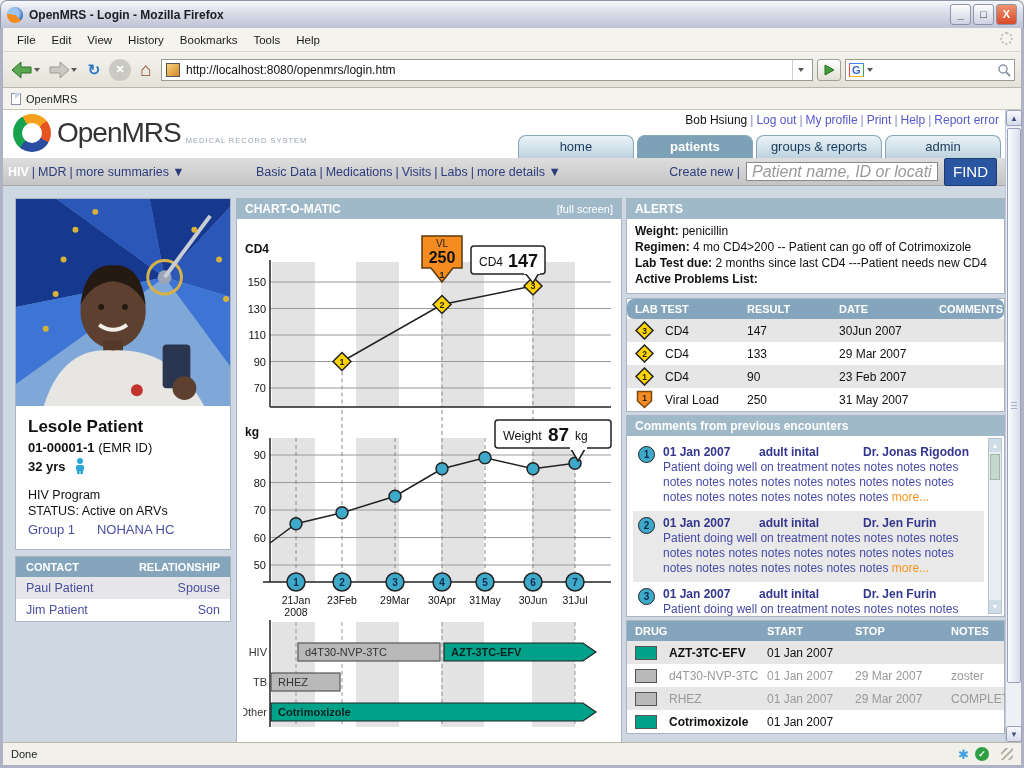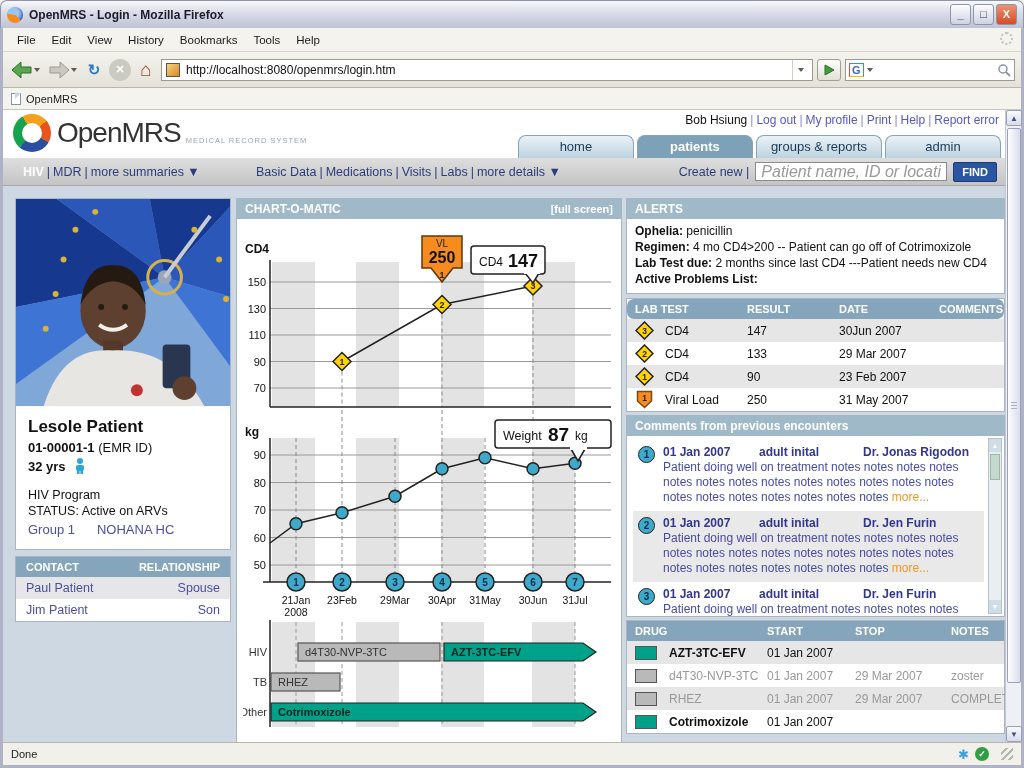--- a/index.html
+++ b/index.html
@@ -68,28 +68,28 @@
   .user-name{color:#111;margin-top:44px;}
   .user-link{color:#5558c8;}
   .sep{color:#8a8ac0;margin:0 3px;}
   .nav-tabs{position:absolute;bottom:0;right:4px;display:flex;gap:3px;}
   .tab{min-width:116px;text-align:center;padding:3px 14px 4px;border-radius:8px 8px 0 0;border:1px solid #87a5b8;border-bottom:none;
     background:linear-gradient(#eaf2f7,#bed3df);color:#173a5a;font-size:13px;}
   .tab.active{background:#7da2b8;color:#fff;font-weight:bold;}
 
   .subnav{height:28px;background:linear-gradient(#dedede,#c4c4c4);border-bottom:1px solid #a8a8a8;position:relative;
     display:flex;align-items:center;font-size:12.5px;color:#2c3c7c;}
-  .subnav-left{margin-left:20px;}
+  .subnav-left{margin-left:5px;}
   .subnav-center{position:absolute;left:253px;}
   .subnav-right{position:absolute;right:8px;display:flex;align-items:center;gap:6px;}
   .snav{color:#2c3c7c;} .snav-active{color:#fff;font-weight:bold;}
   .subnav .sep{color:#2c3c7c;}
   .patient-search{width:192px;height:19px;border:1px solid #8a8a8a;font-size:16px;font-style:italic;color:#555;padding:8px 5px;}
   .patient-search::placeholder{color:#999;font-style:italic;}
-  .find-btn{height:20px;background:#2a55a0;color:#fff;font-size:11px;font-weight:bold;border:1px solid #1c3b74;border-radius:2px;padding:2px 8px;}
+  .find-btn{height:28px;background:#2a55a0;color:#fff;font-size:15px;font-weight:normal;border:1px solid #1c3b74;border-radius:2px;padding:2px 8px;}
 
   
   .main{position:relative;height:559px;background:#cdd8e2;}
   .panel-hdr{height:20px;background:#9fb9c9;color:#fff;font-size:12px;font-weight:bold;display:flex;align-items:center;padding:0 8px;}
   .tbl-hdr{height:20px;background:#84a5bb;color:#fff;font-size:11px;font-weight:bold;display:grid;align-items:center;}
 
   .left-card{position:absolute;left:12px;top:12px;width:216px;background:#fff;border:1px solid #a9b6c2;}
   .photo{display:block;width:214px;height:208px;}
   .pinfo{padding:10px 12px 12px;}
   .pname{font-size:17px;font-weight:bold;color:#111;}
@@ -100,21 +100,21 @@
   .pstat{font-size:12.5px;color:#111;margin-top:2px;}
   .plinks{font-size:13px;color:#4a4fa0;margin-top:4px;display:flex;gap:22px;}
 
   .contact-tbl{position:absolute;left:12px;top:370px;width:216px;background:#fff;border:1px solid #a9b6c2;}
   .contact-tbl .tbl-hdr{grid-template-columns:1fr auto;padding:0 10px;}
   .crow{display:grid;grid-template-columns:1fr auto;padding:4px 10px;font-size:12.5px;color:#4a4fa0;}
   .crow.shade{background:#e6e6e8;}
 
   .chart-panel{position:absolute;left:233px;top:12px;width:386px;background:#fff;border:1px solid #a9b6c2;}
   .chart-panel .panel-hdr{justify-content:space-between;}
-  .fullscreen{font-weight:bold;font-size:11px;color:#fff;}
+  .fullscreen{font-weight:normal;font-size:11px;color:#fff;}
   .chart-body{padding:3px 6px 4px;}
 
   .right-col{position:absolute;left:623px;top:12px;width:379px;}
   .alerts{background:#fff;border:1px solid #a9b6c2;margin-bottom:4px;}
   .alert-rows{padding:4px 8px 6px;}
   .alert-row{font-size:12px;color:#111;line-height:16px;}
   .alabel{font-weight:bold;}
 
   .lab-tbl{background:#fff;border:1px solid #a9b6c2;margin-bottom:3px;}
   .lab-tbl .tbl-hdr{grid-template-columns:112px 92px 100px auto;padding:0 8px;border-radius:7px;}
@@ -466,21 +466,21 @@
           </div>
         </div>
 
         <div class="right-col">
 
           <div class="alerts">
             <div class="panel-hdr">
               <span>ALERTS</span>
             </div>
             <div class="alert-rows">
-                <div class="alert-row"><span class="alabel">Ophelia:</span> <span>penicillin</span></div>
+                <div class="alert-row"><span class="alabel">Weight:</span> <span>penicillin</span></div>
                 <div class="alert-row"><span class="alabel">Regimen:</span> <span>4 mo CD4&gt;200 -- Patient can go off of Cotrimoxizole</span></div>
                 <div class="alert-row"><span class="alabel">Lab Test due:</span> <span>2 months since last CD4 ---Patient needs new CD4</span></div>
                 <div class="alert-row"><span class="alabel">Active Problems List:</span></div>
               </div>
           </div>
 
           <div class="lab-tbl">
             <div class="tbl-hdr">
               <span>LAB TEST</span>
               <span>RESULT</span>

